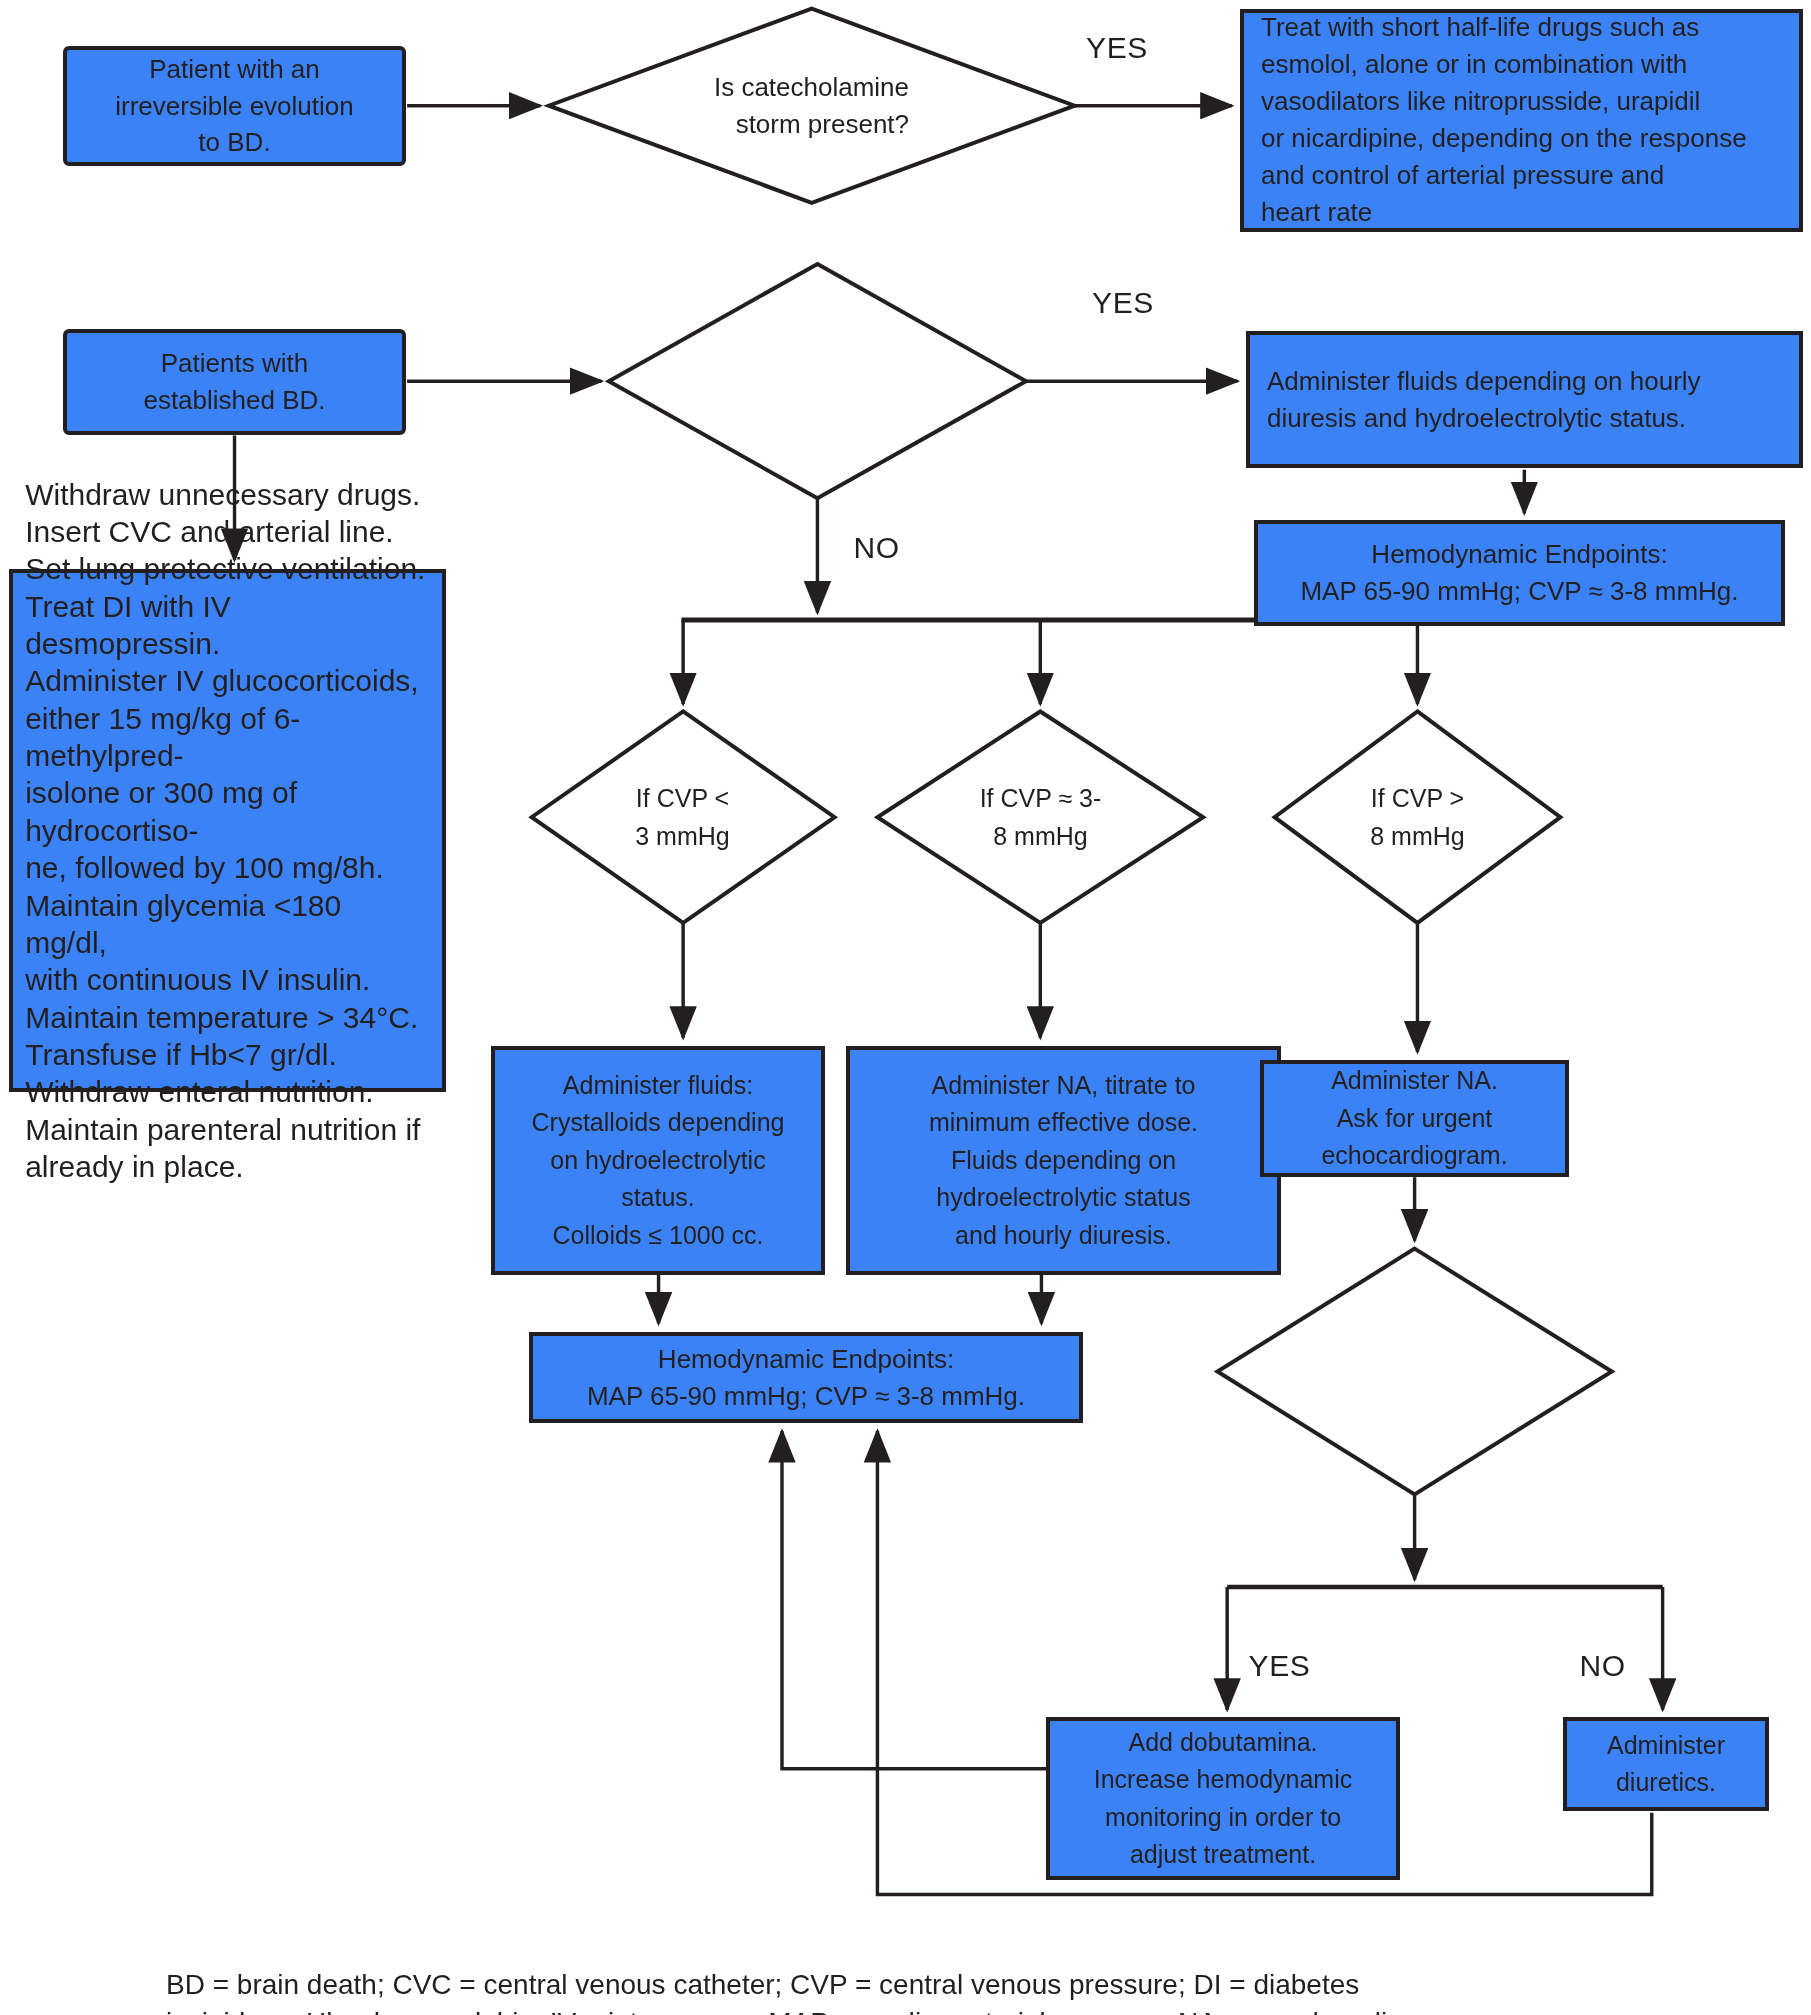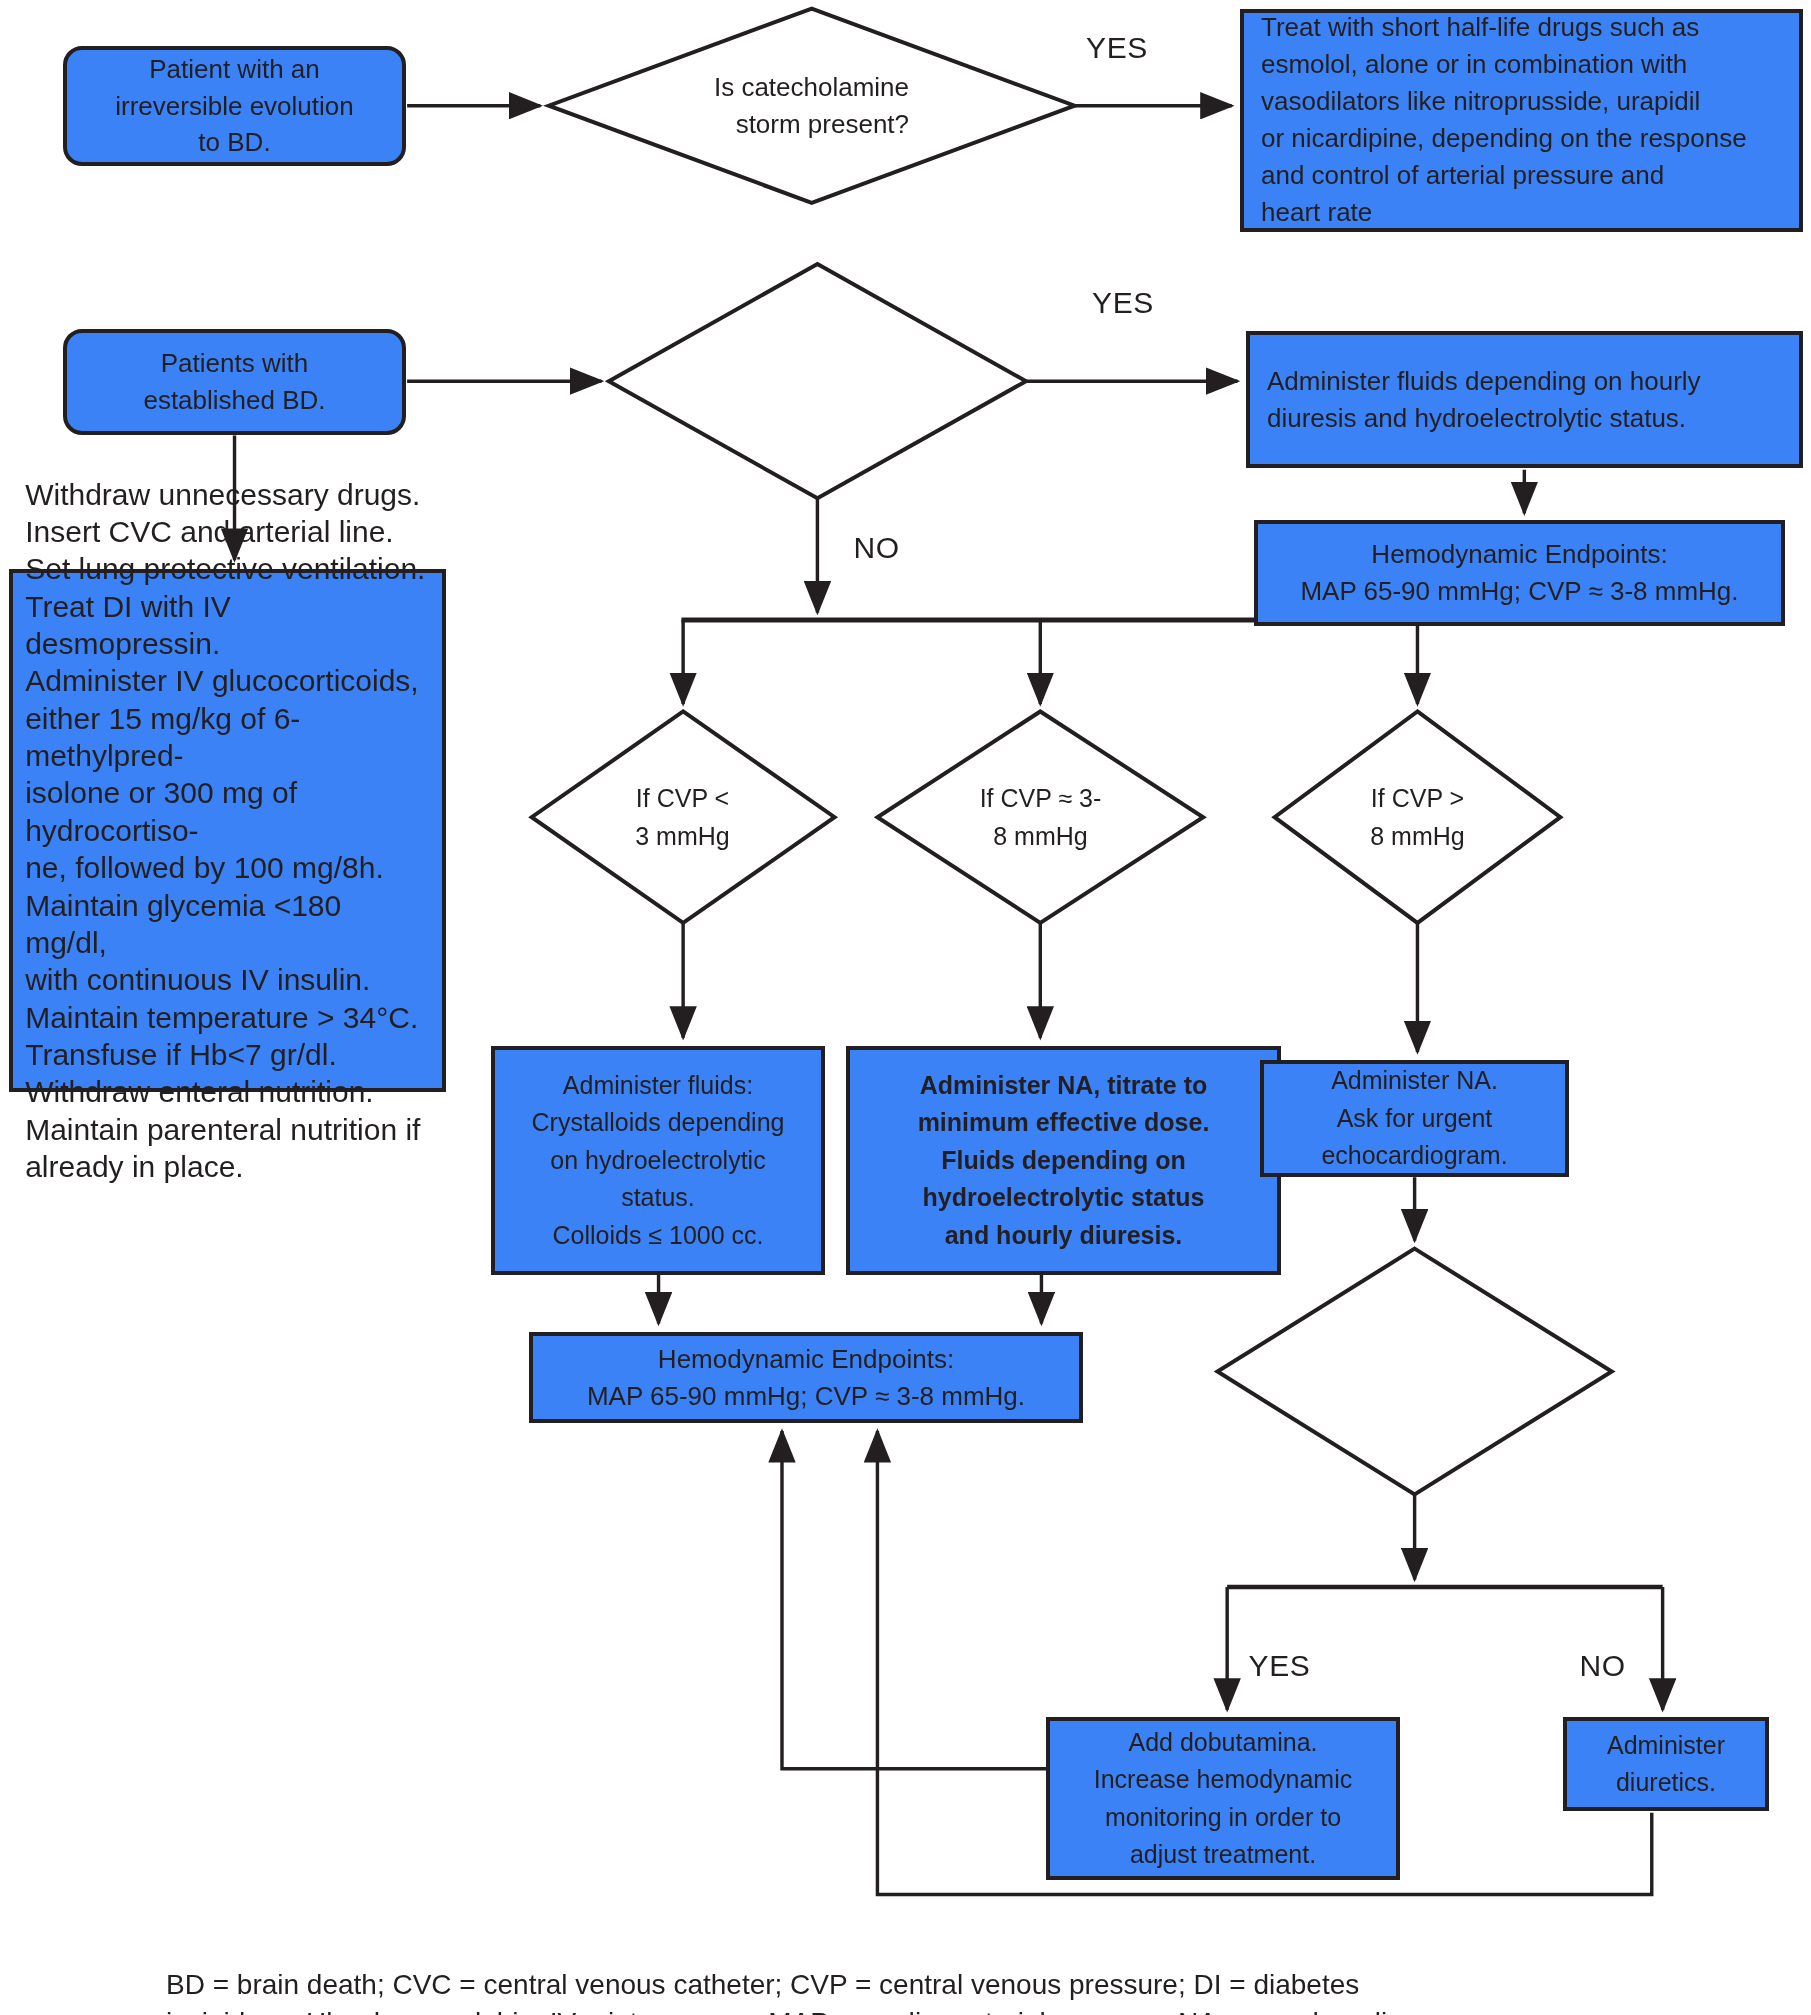--- a/index.html
+++ b/index.html
@@ -15,21 +15,21 @@
   .node {
     position: absolute;
     box-sizing: border-box;
     background: #3b82f6;
     border: 4px solid #231f20;
     display: flex;
     align-items: center;
     justify-content: center;
     text-align: center;
   }
-  .rounded { border-radius: 19px; }
+  .rounded { border-radius: 6px; }
   .txt { white-space: pre-line; }
   .left-text { justify-content: flex-start; text-align: left; }
   .dtext {
     position: absolute;
     display: flex;
     align-items: center;
     justify-content: center;
     text-align: center;
     background: transparent;
     border: none;
@@ -155,21 +155,21 @@
   </div>
 
   <div class="node fs44" style="left:491px; top:1046px; width:334px; height:229px;">
     <span class="txt">Administer fluids:
 Crystalloids depending
 on hydroelectrolytic
 status.
 Colloids ≤ 1000 cc.</span>
   </div>
 
-  <div class="node fs44" style="left:846px; top:1046px; width:435px; height:229px;font-weight:bold;">
+  <div class="node fs44" style="left:846px; top:1046px; width:435px; height:229px;">
     <span class="txt">Administer NA, titrate to
 minimum effective dose.
 Fluids depending on
 hydroelectrolytic status
 and hourly diuresis.</span>
   </div>
 
   <div class="node fs44" style="left:1260px; top:1060px; width:309px; height:117px;">
     <span class="txt">Administer NA.
 Ask for urgent

